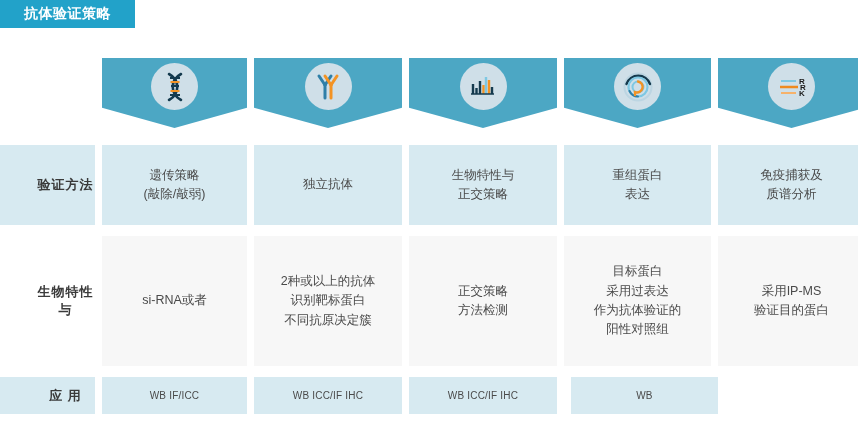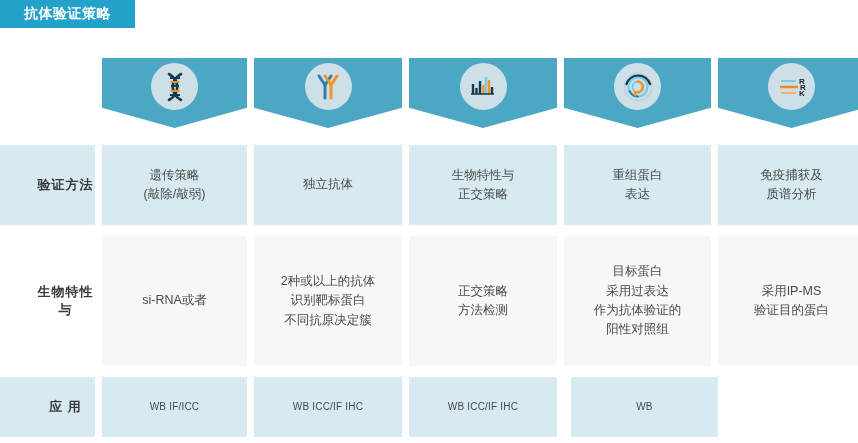--- a/index.html
+++ b/index.html
@@ -86,21 +86,21 @@
     justify-content: center;
   }
   .icon-circle svg { display: block; }
 
   
   .row-spacer { height: 17px; }
   .row-spacer-sm { height: 11px; }
 
   .row-1 .cell { height: 80px; }
   .row-2 .cell { height: 130px; }
-  .row-3 .cell { height: 60px; text-align: center; }
+  .row-3 .cell { height: 37px; text-align: center; }
 
   .bg-cyan { background: #d7eaf1; }
   .bg-gray { background: #f7f7f7; }
   .bg-white { background: #ffffff; }
 
   .rowlabel {
     font-size: 13px;
     font-weight: bold;
     color: #3a3a3a;
     letter-spacing: 1px;

